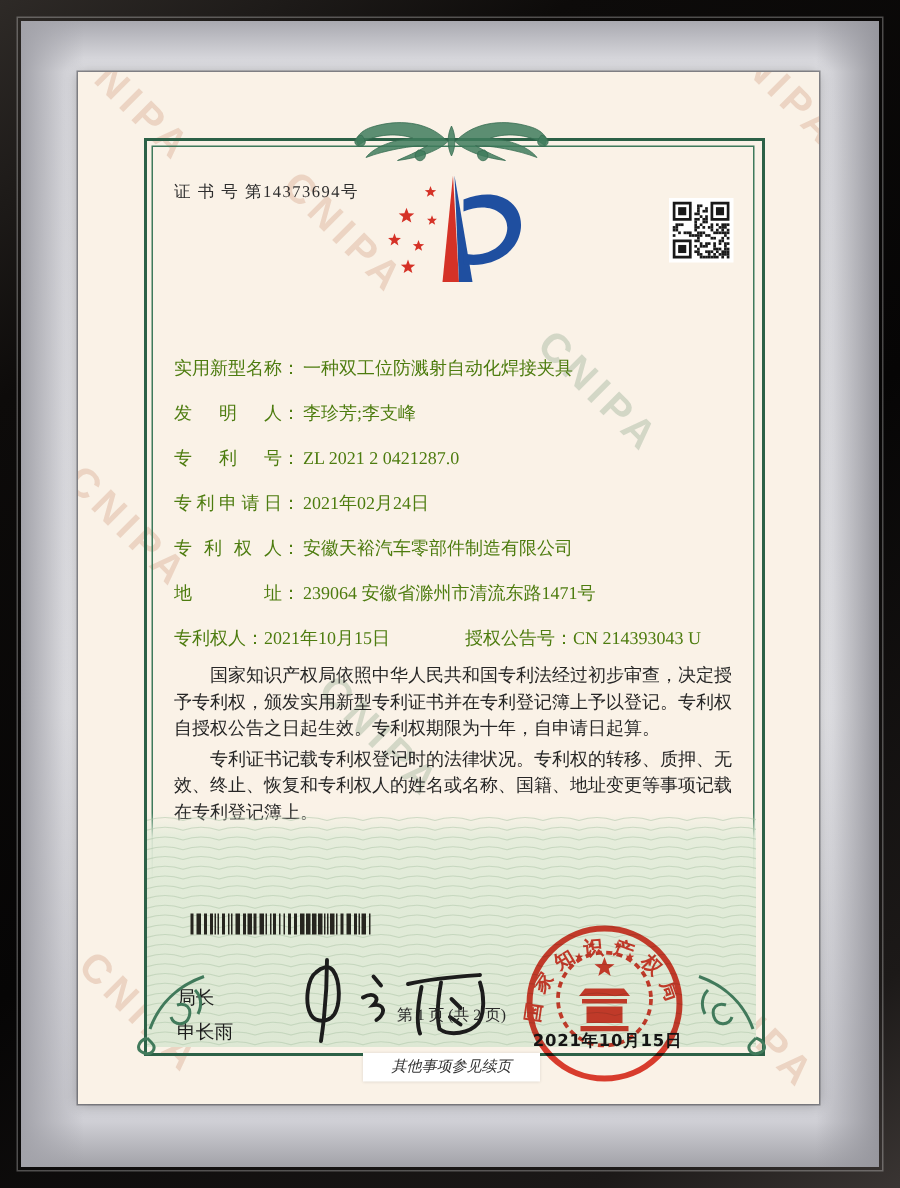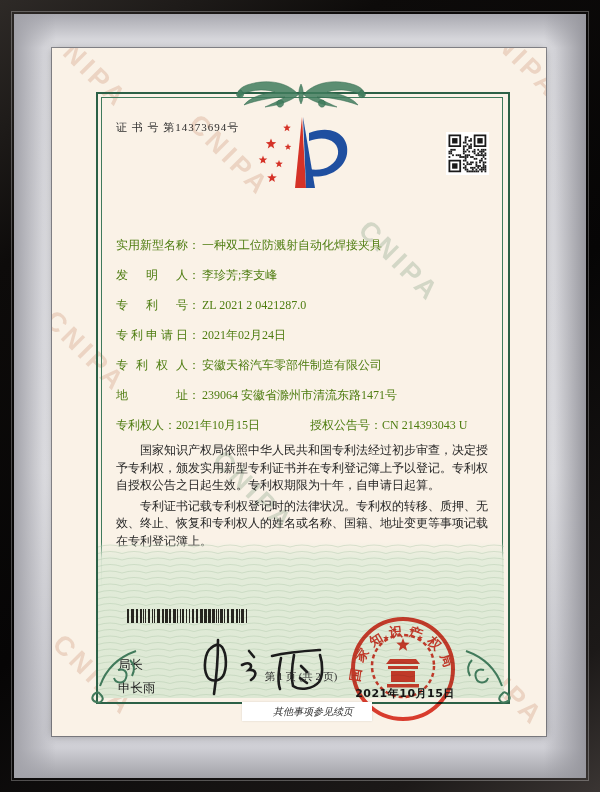--- a/index.html
+++ b/index.html
@@ -58,21 +58,21 @@
   .seal{position:absolute;left:250px;top:72px;mix-blend-mode:multiply;opacity:.95;}
   .seal-date{position:absolute;left:254px;top:144px;width:106px;text-align:center;
     font-size:11px;font-weight:700;color:#151515;font-family:"DejaVu Sans","Liberation Sans",sans-serif;letter-spacing:.5px;}
   .page-info{position:absolute;left:0;top:128px;width:100%;text-align:center;font-size:10.5px;color:#2a2a2a;}
   .flourish{position:absolute;}
   .flourish.fl-l{left:36px;top:600px;}
   .flourish.fl-r{left:410px;top:600px;}
   
   .note{position:absolute;left:190px;top:654px;width:118px;height:19px;line-height:19px;
     background:#fff;text-align:center;font-size:10px;font-style:italic;color:#333;
-    box-shadow:0 0 2px rgba(0,0,0,.12);padding-left:12px;}
+    box-shadow:0 0 2px rgba(0,0,0,.12);}
 </style>
 </head>
 <body>
 
 <div id="stage">
   <div class="frame"></div>
   <div class="frame-hl"></div>
   <div class="mat">
     <div class="side-l"></div>
     <div class="side-r"></div>

